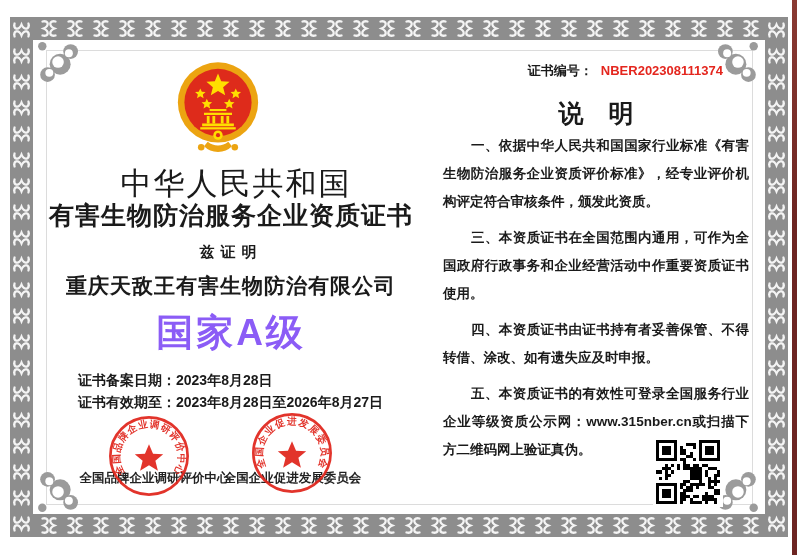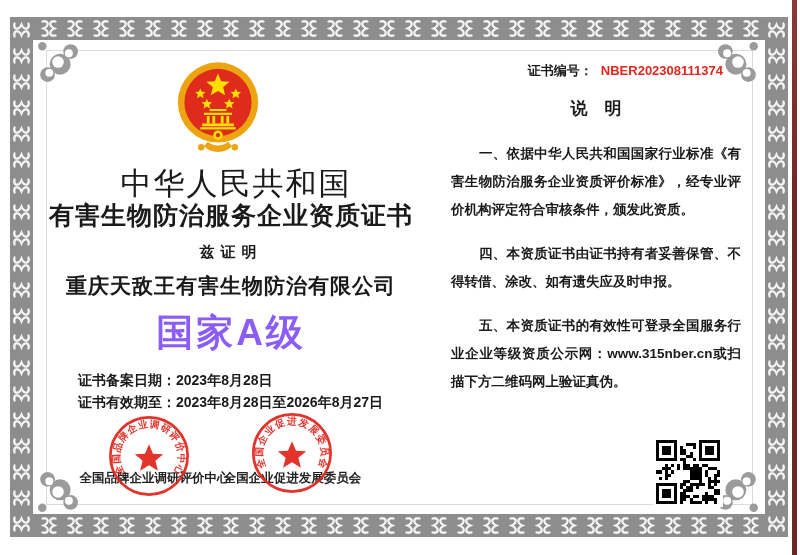--- a/index.html
+++ b/index.html
@@ -24,24 +24,24 @@
   .dateline{position:absolute;left:38px;width:340px;text-align:left;font-size:14px;font-weight:700;}
   .d1{top:372px;} .d2{top:394px;}
   .stamp-label{position:absolute;font-size:12.5px;font-weight:700;color:#222;text-align:center;z-index:1;}
   .stamp{position:absolute;z-index:2;opacity:.93;}
   
   .right-col{position:absolute;left:435px;top:0;width:322px;}
   .certno{position:absolute;left:0;top:62px;width:100%;text-align:right;padding-right:34px;
           box-sizing:border-box;font-size:13px;font-weight:700;}
   .certno .num{color:#e4261e;margin-left:8px;}
   .notes-heading{position:absolute;left:0;top:97px;width:100%;text-align:center;
-                 font-size:17px;font-weight:700;white-space:pre;}
+                 font-size:25px;font-weight:700;white-space:pre;}
   .notes{position:absolute;left:0;top:124px;width:100%;font-size:13.5px;font-weight:700;
          line-height:28px;text-align:justify;}
-  .notes p{margin:16px;text-indent:28px;}
+  .notes p{margin:8px;text-indent:28px;}
   .qr{position:absolute;left:653px;top:437px;width:70px;height:70px;background:#fff;}
   .orn{position:absolute;width:42px;height:42px;}
   .orn-tr{transform:scaleX(-1);} .orn-bl{transform:scaleY(-1);} .orn-br{transform:scale(-1,-1);}
 </style>
 </head>
 <body>
 
 <div class="page">
 
   <svg class="band" style="left:10px;top:17px;" width="778" height="23">
@@ -194,20 +194,21 @@
       <textPath href="#arc2" startOffset="6" textLength="142" lengthAdjust="spacing">全国企业促进发展委员会</textPath>
     </text>
   </svg>
 
   <div class="right-col">
     <div class="certno"><span>证书编号：</span><span class="num">NBER202308111374</span></div>
     <div class="notes-heading">说　明</div>
     <div class="notes">
 
     <p class="note">一、依据中华人民共和国国家行业标准《有害生物防治服务企业资质评价标准》，经专业评价机构评定符合审核条件，颁发此资质。</p>
+        <p class="note">三、本资质证书在全国范围内通用，可作为全国政府行政事务和企业经营活动中作重要资质证书使用。</p>
         <p class="note">四、本资质证书由证书持有者妥善保管、不得转借、涂改、如有遗失应及时申报。</p>
         <p class="note">五、本资质证书的有效性可登录全国服务行业企业等级资质公示网：www.315nber.cn或扫描下方二维码网上验证真伪。</p>
       </div>
   </div>
 
   <div class="qr">
     <svg width="70" height="70" viewBox="-1 -1 23 23" shape-rendering="crispEdges">
         <rect x="10" y="1" width="1" height="1" fill="#000"></rect>
         <rect x="11" y="1" width="1" height="1" fill="#000"></rect>
         <rect x="12" y="1" width="1" height="1" fill="#000"></rect>

